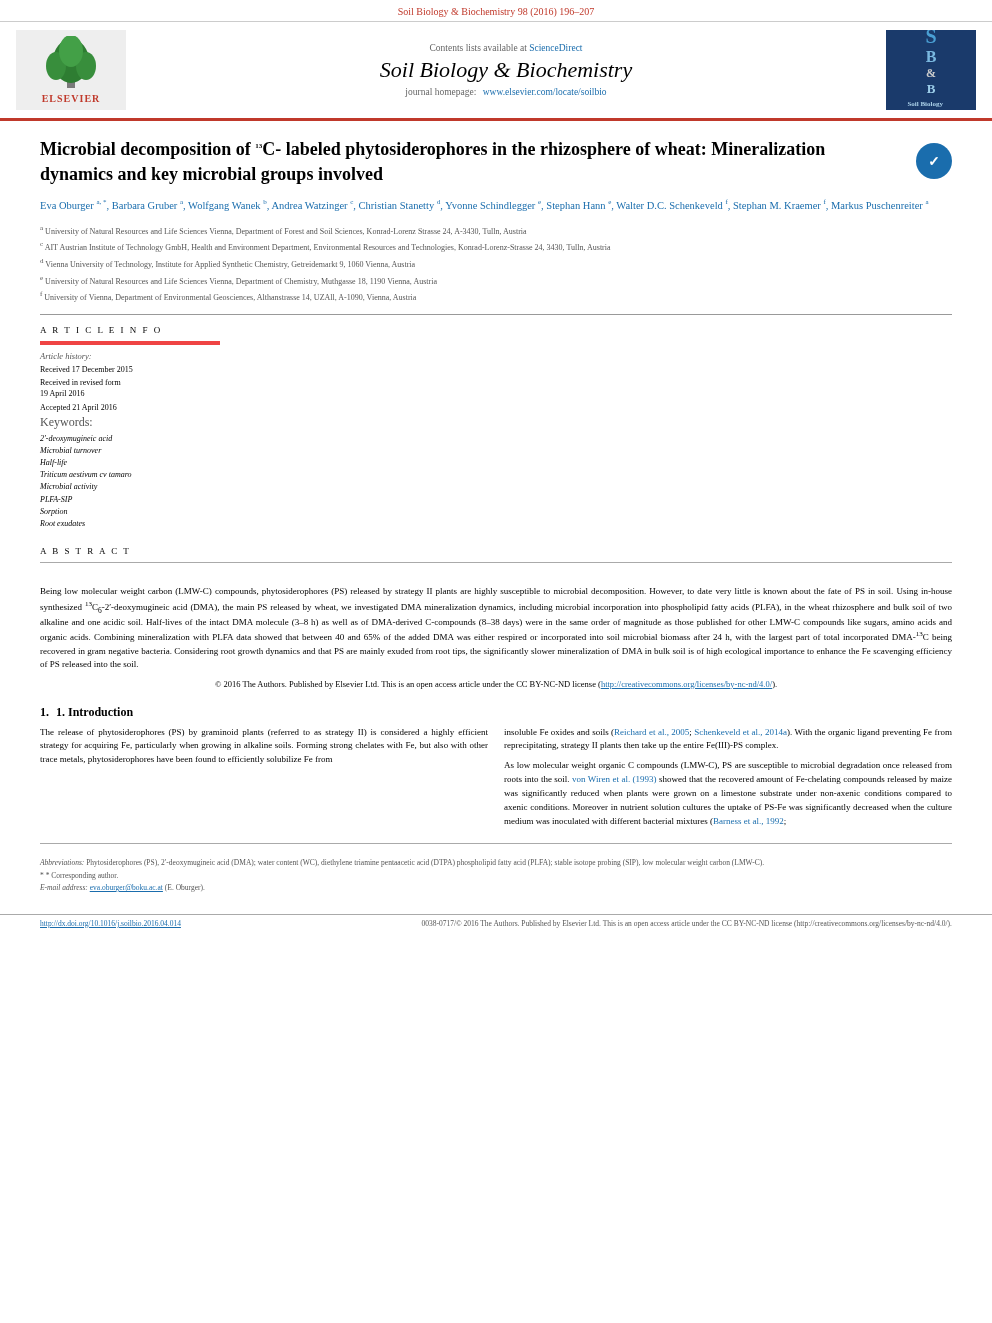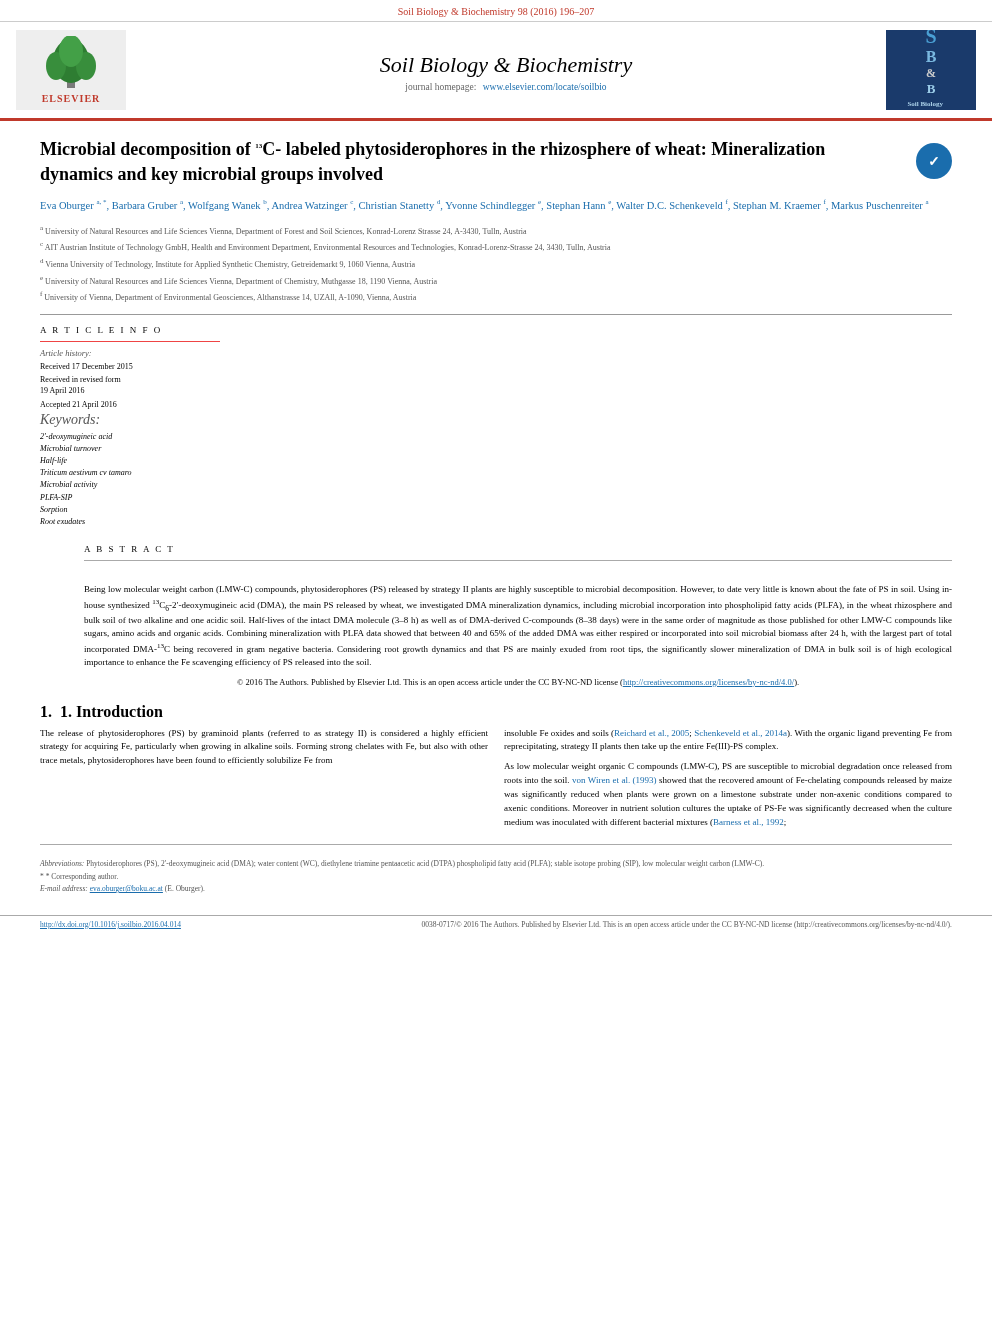--- a/index.html
+++ b/index.html
@@ -174,50 +174,48 @@
       gap: 16px;
       margin-bottom: 14px;
       flex-direction: column;
     }
     .col-left {
       width: 180px;
       flex-shrink: 0;
     }
     .col-right {
       flex: 1;
-      margin-left: 44px;
     }
 
     
     .section-label {
       font-size: 9px;
       letter-spacing: 2px;
       text-transform: uppercase;
       color: #000;
       margin-bottom: 6px;
     }
     .article-info-box {
-      border-top: 1px solid #ef4444;
+      border-top: 4px solid #ef4444;
       padding-top: 6px;
     }
     .info-group-title {
       font-size: 8.5px;
       font-style: italic;
       color: #555;
       margin-bottom: 3px;
     }
     .info-item {
       font-size: 8px;
       color: #000;
       margin-bottom: 2px;
       line-height: 1.4;
     }
     .keywords-label {
-      font-size: 14px;
-      font-style: italic;
+      font-size: 12px;
       margin-top: 0;
       margin-bottom: 3px;
       color: #555;
     }
     .keyword-item {
       font-size: 8px;
       font-style: italic;
       margin-bottom: 1px;
       line-height: 1.4;
     }
@@ -237,21 +235,21 @@
     .abstract-license {
       font-size: 8.5px;
       line-height: 1.5;
       margin-top: 6px;
       text-align: center;
     }
     .abstract-license a { color: #1a6dad; }
 
     
     .section-heading {
-      font-size: 16px;
+      font-size: 12px;
       font-weight: bold;
       margin: 10px 0 6px;
     }
 
     
     .body-two-col {
       display: flex;
       gap: 16px;
     }
     .body-col {
@@ -310,20 +308,24 @@
         <ellipse cx="40" cy="25" rx="18" ry="22" fill="#2e7d32"></ellipse>
         <ellipse cx="25" cy="30" rx="10" ry="14" fill="#388e3c"></ellipse>
         <ellipse cx="55" cy="30" rx="10" ry="14" fill="#388e3c"></ellipse>
         <ellipse cx="40" cy="15" rx="12" ry="16" fill="#43a047"></ellipse>
       </svg>
       <div class="elsevier-text">ELSEVIER</div>
     </div>
   </div>
 
   <div class="journal-center">
+    <div class="contents-line">
+      <span>Contents lists available at</span>
+      <a href="#" style="color:#1a6dad;text-decoration:none;">ScienceDirect</a>
+    </div>
     <div class="journal-title-main">Soil Biology &amp; Biochemistry</div>
     <div class="journal-homepage">
       <span>journal homepage:</span>
       <a href="#" style="color:#1a6dad;text-decoration:none;margin-left:4px;">www.elsevier.com/locate/soilbio</a>
     </div>
   </div>
 
   <div class="journal-logo-right">
     <div class="logo-right-inner">
       <div class="logo-s">S</div>

